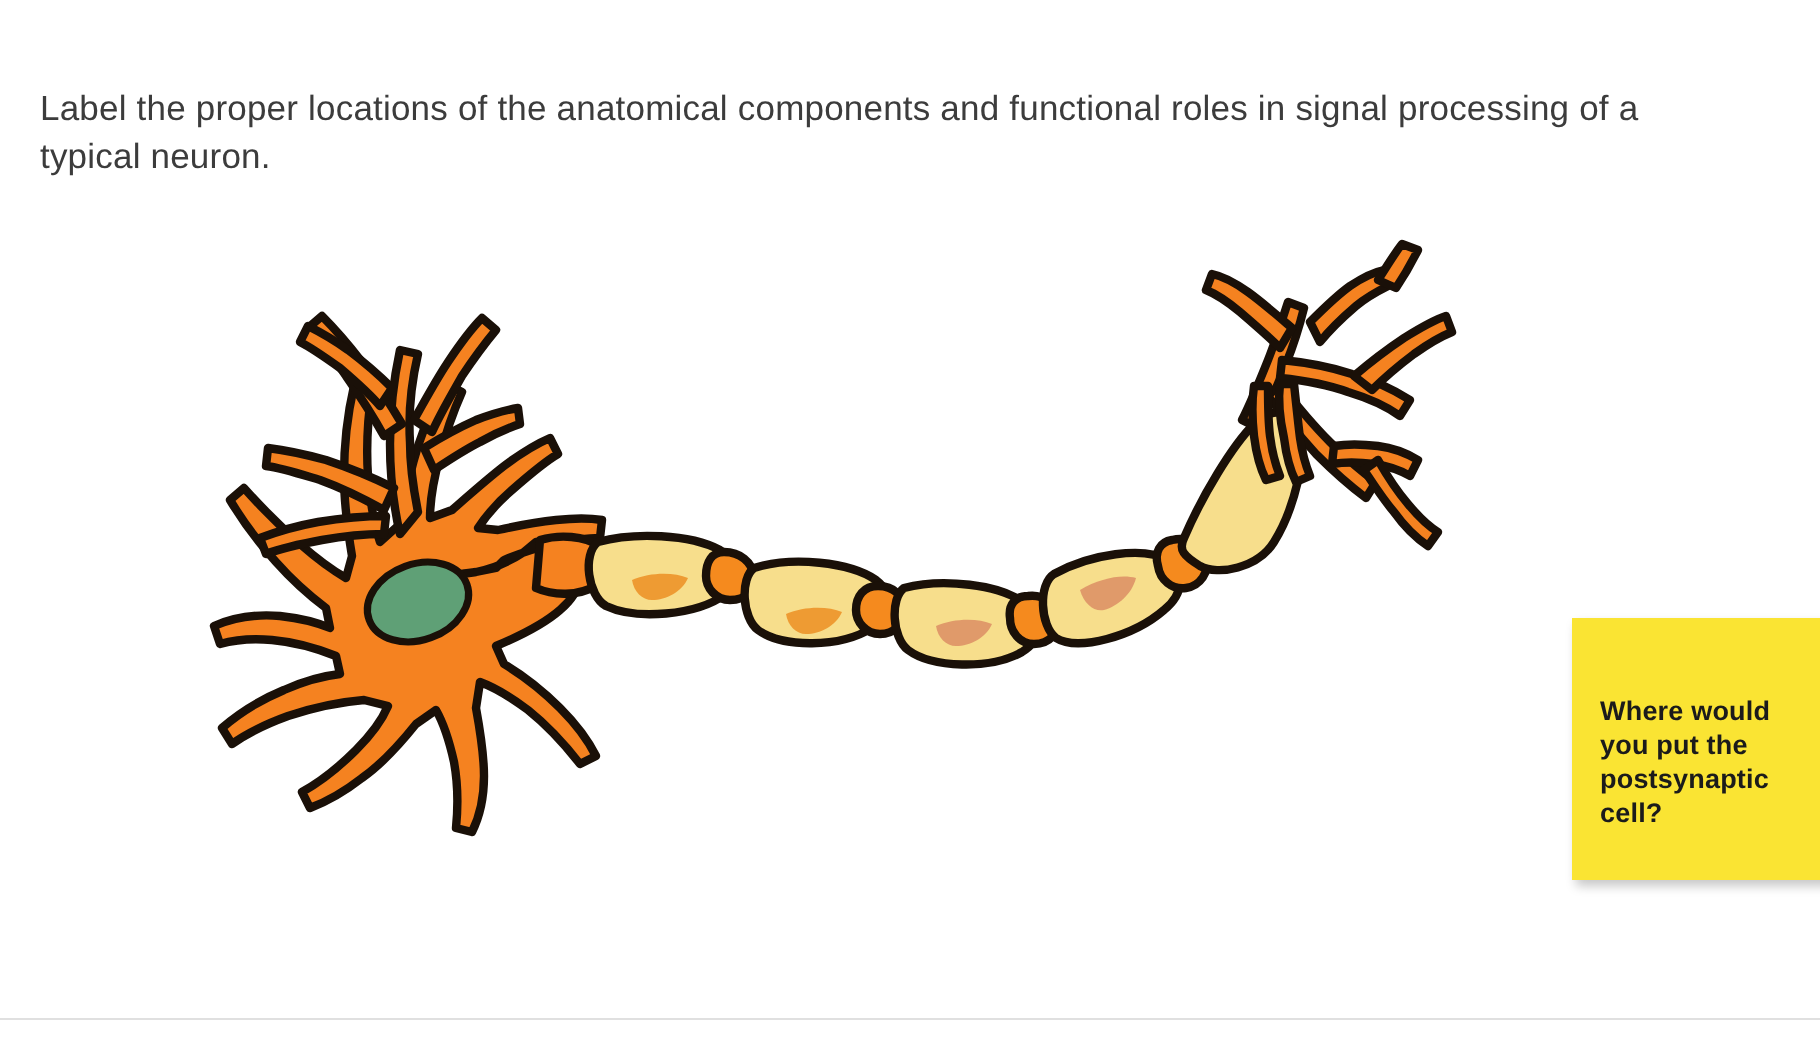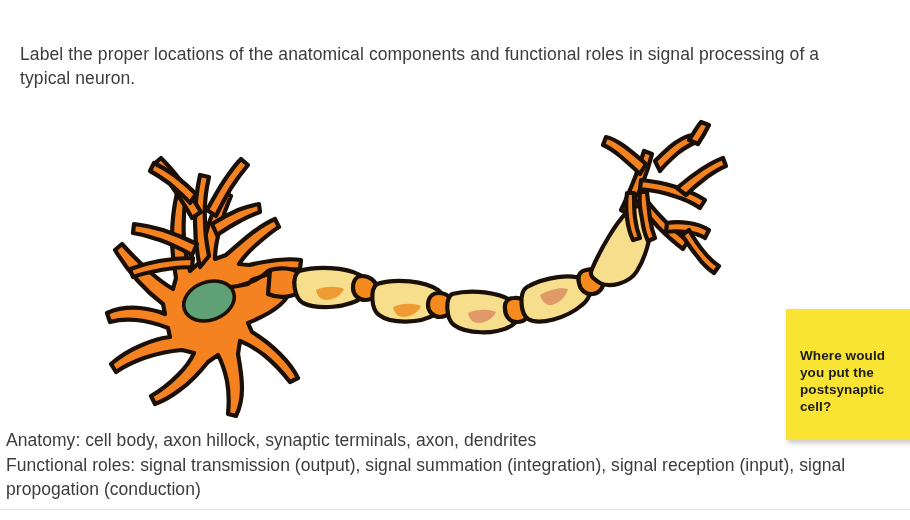--- a/index.html
+++ b/index.html
@@ -396,20 +396,16 @@
         </g>
 
       </g>
     </svg>
   </div>
 
   <div class="sticky">
     <div class="sticky-text">Where would you put the postsynaptic cell?</div>
   </div>
 
-  <div class="wordbank">
-    <span class="wordbank-line">Anatomy: cell body, axon hillock, synaptic terminals, axon, dendrites</span>
-    <span class="wordbank-line">Functional roles: signal transmission (output), signal summation (integration), signal reception (input), signal propogation (conduction)</span>
-  </div>
 
   <div class="divider"></div>
   <div class="footer-strip"></div>
 </div>
 
 </body></html>

